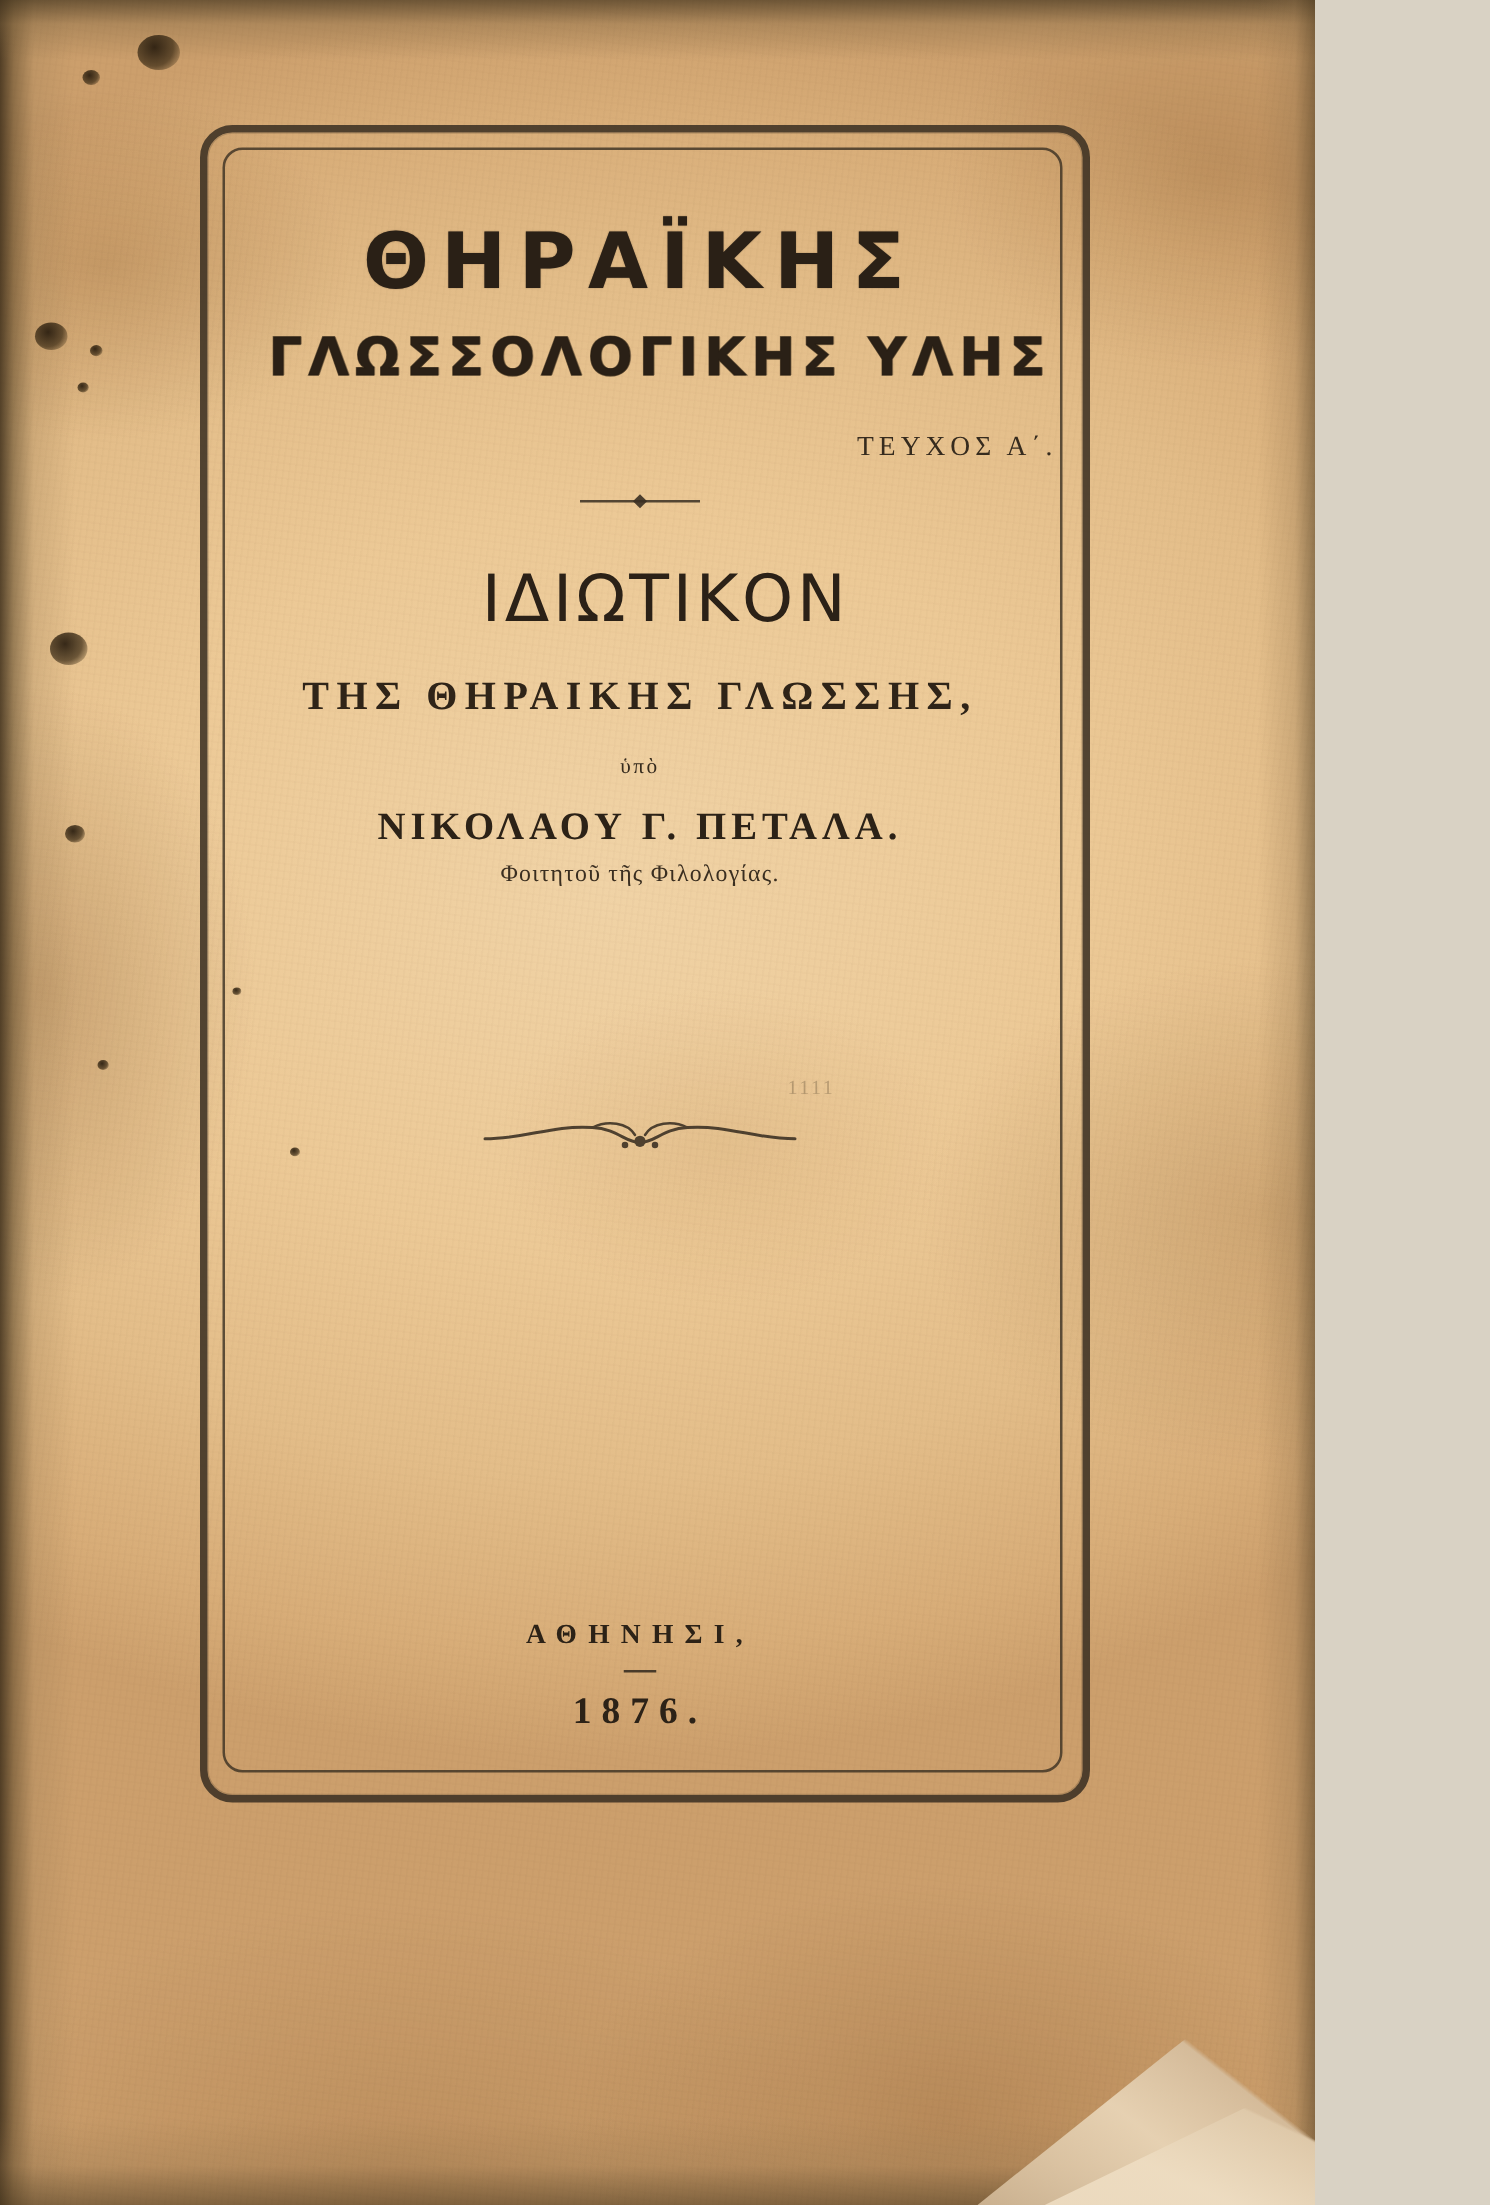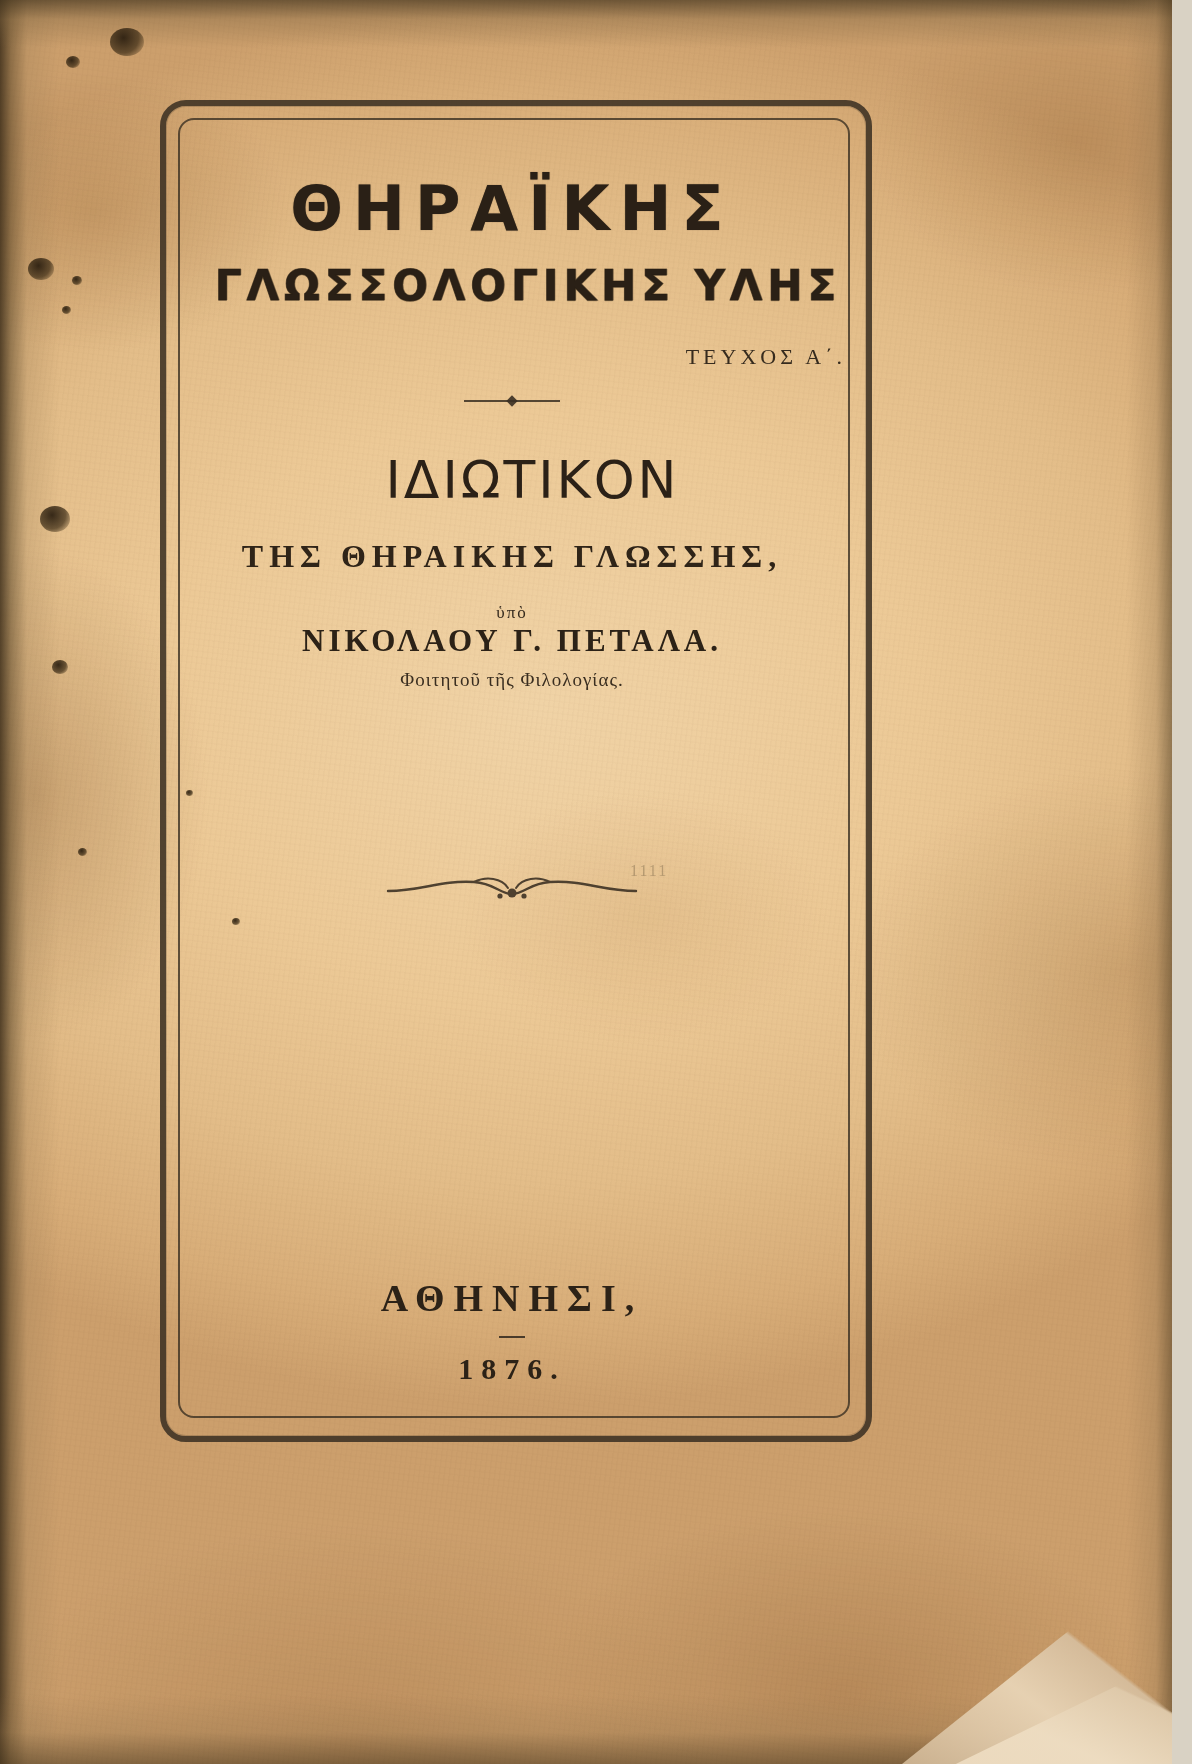--- a/index.html
+++ b/index.html
@@ -5,21 +5,21 @@
   html, body {
     margin: 0;
     padding: 0;
     background: #d9d2c4;
   }
   body {
     font-family: "Liberation Serif", serif;
   }
   .page {
     position: relative;
-    width: 1172px;
+    width: 1052px;
     height: 1764px;
     overflow: hidden;
     background:
       radial-gradient(ellipse 900px 700px at 46% 40%, #f0d3a6 0%, #ecc996 42%, #e3bd89 68%, #d8ad78 88%, #cc9f6c 100%);
     text-decoration: underline;
   }
   
   .tone {
     position: absolute;
     inset: 0;
@@ -200,20 +200,21 @@
     font-weight: bold;
   }
   .byline-prep {
     margin-top: 28px;
     font-family: "Liberation Serif", serif;
     font-size: 17px;
     letter-spacing: 2px;
     color: #352a1d;
   }
   .author {
+    margin-top: 20px;
     font-family: "Liberation Serif", serif;
     font-size: 31px;
     letter-spacing: 4px;
     font-weight: bold;
     color: #2c2217;
   }
   .author-role {
     margin-top: 10px;
     font-family: "Liberation Serif", serif;
     font-size: 19px;
@@ -230,21 +231,21 @@
   }
   .ornament svg { opacity: 0.88; }
 
   .imprint {
     position: absolute;
     left: 0; right: 0;
     bottom: 28px;
   }
   .city {
     font-family: "Liberation Serif", serif;
-    font-size: 38px;
+    font-size: 22px;
     letter-spacing: 9px;
     font-weight: bold;
     color: #2c2217;
   }
   .printer {
     margin-top: 14px;
     font-family: "Liberation Serif", serif;
     font-size: 24px;
     letter-spacing: 3px;
     color: #2f2519;

